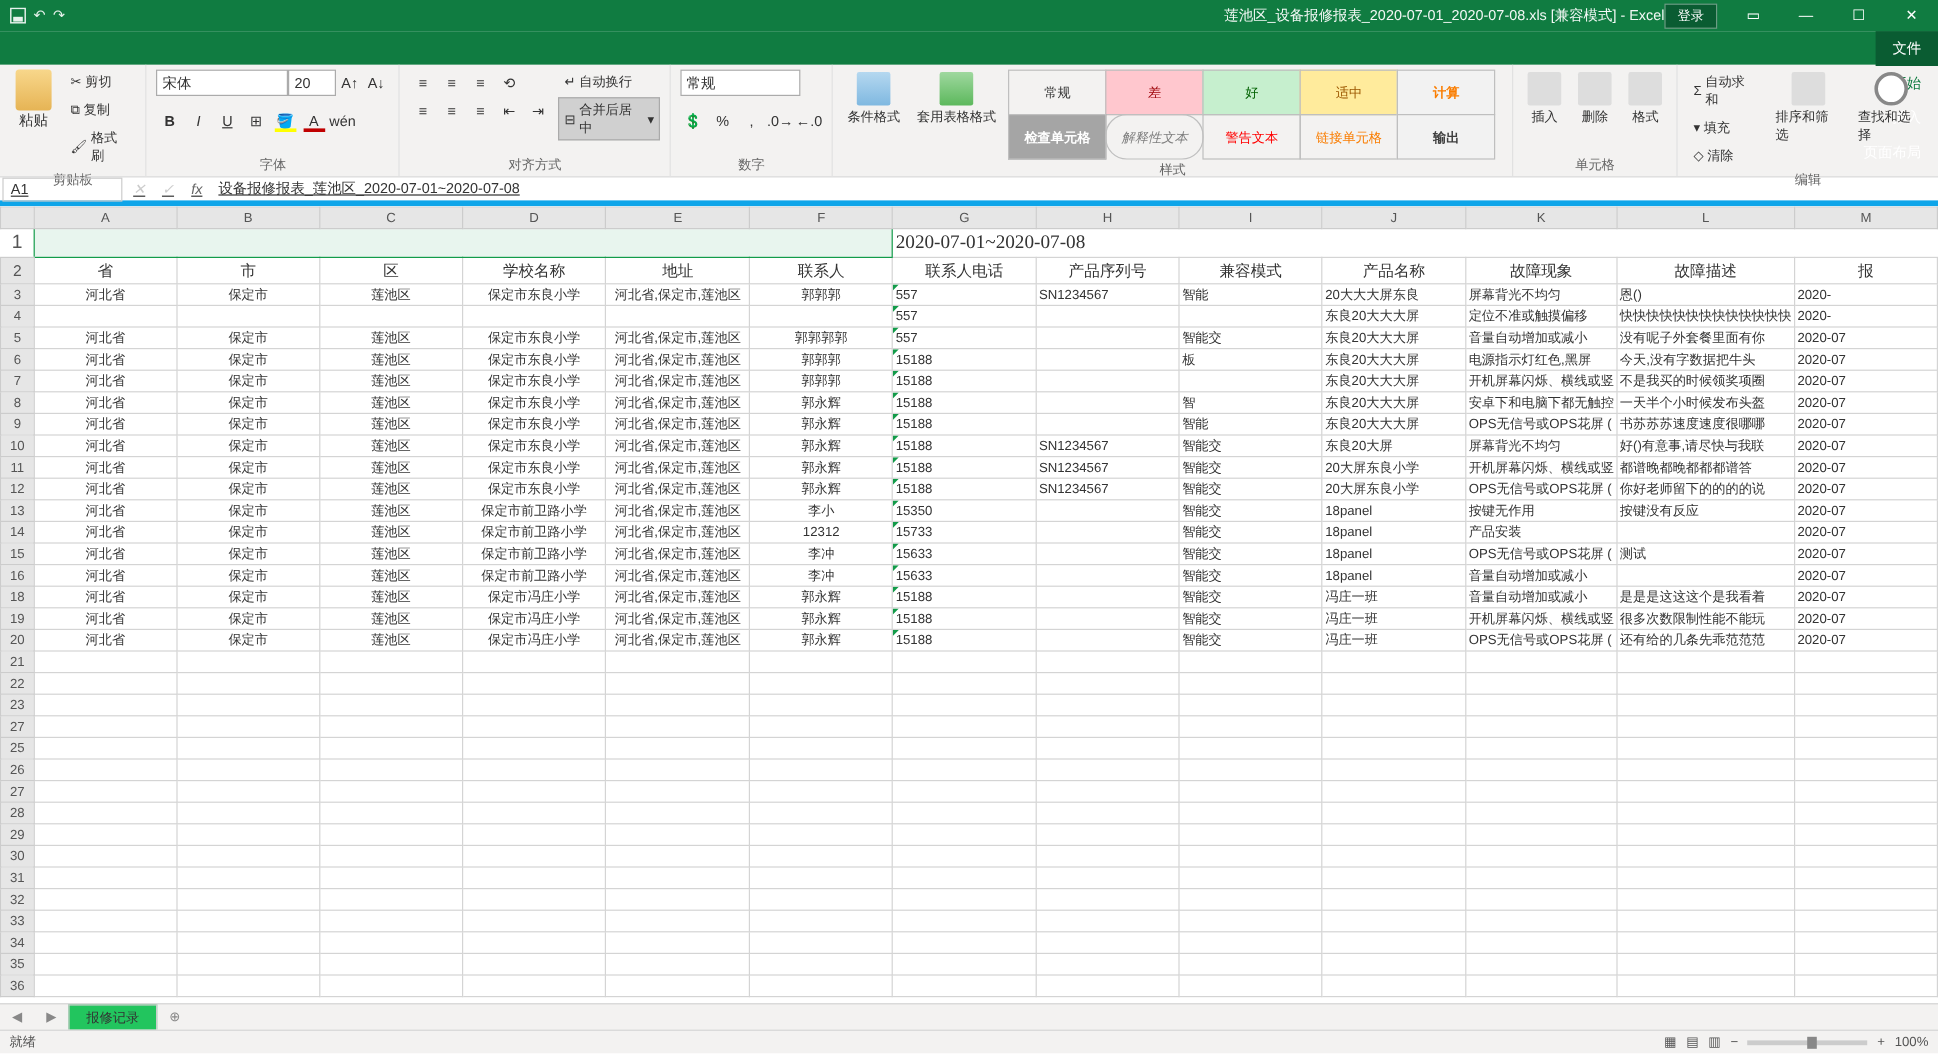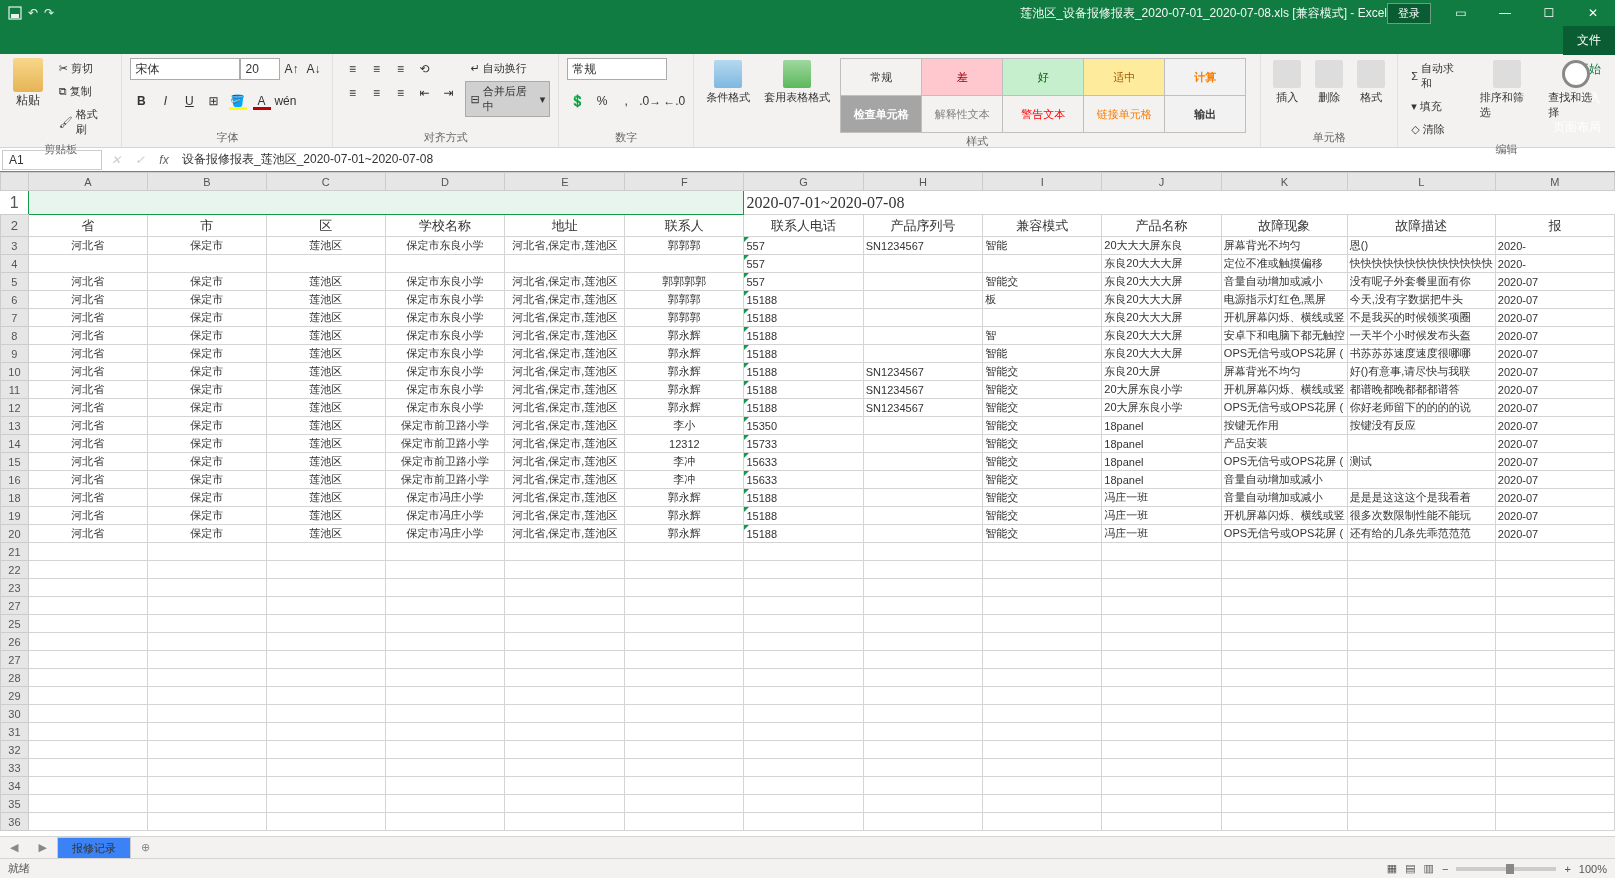--- a/index.html
+++ b/index.html
@@ -47,21 +47,21 @@
 .al-row { display:flex; gap:2px; }
 
 
 .num-sel { border:1px solid #ababab; background:#fff; width:100px; height:22px; padding:0 4px; display:flex; align-items:center; }
 
 
 .styles-gal { display:flex; gap:0; }
 .style-cell { width:82px; height:38px; border:1px solid #bfbfbf; font-size:11px; display:flex; align-items:center; justify-content:center; margin-right:-1px; margin-bottom:-1px; }
 
 
-.fbar { height:24px; display:flex; align-items:center; border-bottom:1px solid #0ea5e9; background:#fff; }
+.fbar { height:24px; display:flex; align-items:center; border-bottom:5px solid #0ea5e9; background:#fff;text-decoration:underline; }
 .namebox { width:100px; border:1px solid #ccc; margin:2px; height:20px; padding:0 6px; font-size:12px; display:flex; align-items:center; }
 .fbar .fxbtn { width:24px; text-align:center; font-style:italic; color:#666; }
 .fbar .finput { flex:1; padding:0 6px; font-size:12px; }
 
 
 .grid-wrap { position:absolute; top:172px; bottom:24px; left:0; right:0; overflow:hidden; background:#fff; }
 .grid-wrap table { border-collapse:collapse; table-layout:fixed; }
 .colhead th, .rowhead { background:#e6e6e6; border:1px solid #ccc; font-weight:normal; font-size:11px; color:#555; text-align:center; }
 .colhead th { height:18px; }
 .rowhead { width:28px; }
@@ -70,21 +70,21 @@
 tr.r1 td { height:24px; font-size:16px; background:#fff; border-left:none; border-right:none; }
 tr.r1 td.first { text-align:center; }
 tr.r2 td { text-align:center; font-size:13px; height:22px; }
 tr.datarow td.center { text-align:center; }
 .greentri { position:relative; }
 .greentri::before { content:""; position:absolute; left:0; top:0; border-left:5px solid #129b49; border-bottom:5px solid transparent; }
 
 
 .sheettabs { position:absolute; bottom:20px; left:0; right:0; height:22px; background:#f3f2f1; border-top:1px solid #d4d4d4; display:flex; align-items:center; font-size:11px; }
 .sheettabs .nav { padding:0 10px; color:#888; }
-.sheettabs .tab { padding:3px 14px; background:#3b82f6; border:1px solid #ccc; border-bottom:none; margin-bottom:-1px; }
+.sheettabs .tab { padding:3px 14px; background:#22c55e; border:1px solid #ccc; border-bottom:none; margin-bottom:-1px; }
 .sheettabs .add { padding:0 10px; color:#888; }
 
 
 .status { position:absolute; bottom:0; left:0; right:0; height:20px; background:#f3f2f1; border-top:1px solid #d4d4d4; display:flex; align-items:center; font-size:11px; padding:0 8px; color:#555; }
 .status .r { margin-left:auto; display:flex; gap:8px; align-items:center; }
 .zoom-slider { width:100px; height:4px; background:#ccc; position:relative; }
 .zoom-slider::after { content:""; position:absolute; left:50%; top:-3px; width:8px; height:10px; background:#888; }
 
 svg { display:block; }
 </style>
@@ -241,21 +241,21 @@
           <div class="bigicon" style="background:linear-gradient(#9fd89f,#5cb85c);"></div>
           <span>套用表格格式</span>
         </div>
       <div class="styles-gal" style="flex-wrap:wrap;width:412px;">
         <div class="style-cell">常规</div>
         <div class="style-cell" style="background:#ffc7ce;color:#9c0006;">差</div>
         <div class="style-cell" style="background:#c6efce;color:#006100;">好</div>
         <div class="style-cell" style="background:#ffeb9c;color:#9c5700;">适中</div>
         <div class="style-cell" style="background:#f2f2f2;color:#fa7d00;font-weight:bold;">计算</div>
         <div class="style-cell" style="background:#a5a5a5;color:#fff;font-weight:bold;">检查单元格</div>
-        <div class="style-cell" style="color:#7f7f7f;">解释性文本</div>
+        <div class="style-cell" style="color:#7f7f7f;font-style:italic;border-radius:18px;">解释性文本</div>
         <div class="style-cell" style="color:#ff0000;">警告文本</div>
         <div class="style-cell" style="color:#fa7d00;">链接单元格</div>
         <div class="style-cell" style="background:#f2f2f2;color:#3f3f3f;font-weight:bold;">输出</div>
       </div>
     </div>
     <div class="label">样式</div>
   </div>
 
   <div class="rgroup">
     <div class="controls">

